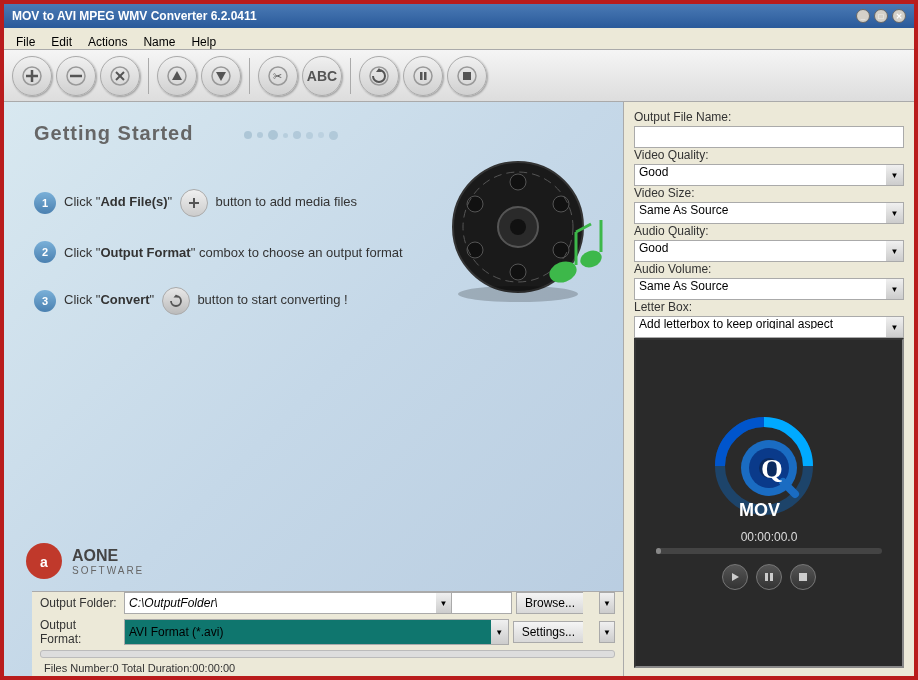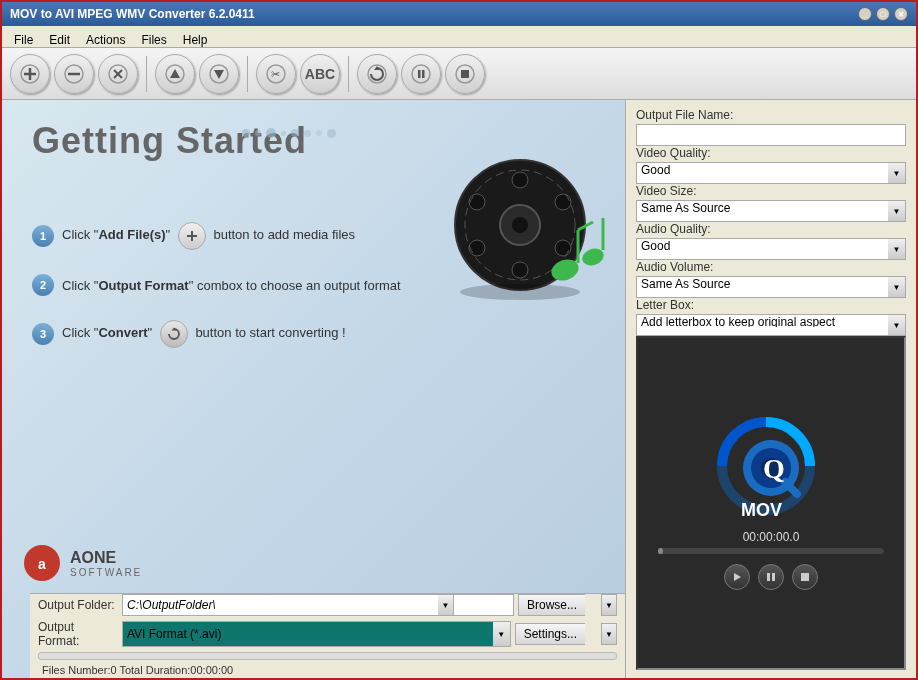--- a/index.html
+++ b/index.html
@@ -8,21 +8,21 @@
       font-size: 12px;
       background: #c0c0c0;
       width: 918px;
       height: 680px;
       overflow: hidden;
     }
     .window {
       width: 918px;
       height: 680px;
       background: #ece9d8;
-      border: 2px solid #b91c1c;
+      border: 4px solid #b91c1c;
       display: flex;
       flex-direction: column;
     }
     .title-bar {
       background: linear-gradient(to bottom, #4a7ab5, #2a5a9a);
       color: white;
       padding: 4px 8px;
       font-size: 12px;
       font-weight: bold;
       display: flex;
@@ -97,24 +97,24 @@
       position: relative;
       overflow: hidden;
       display: flex;
       flex-direction: column;
     }
     .getting-started {
       padding: 20px 30px;
       flex: 1;
     }
     .gs-title {
-      font-size: 36px;
+      font-size: 20px;
       color: #666;
       font-weight: bold;
-      margin-bottom: 36px;
+      margin-bottom: 20px;
       letter-spacing: 1px;
     }
     .gs-step {
       display: flex;
       align-items: center;
       margin-bottom: 24px;
       font-size: 13px;
       color: #333;
     }
     .step-num {
@@ -301,21 +301,21 @@
       <div class="title-btn">_</div>
       <div class="title-btn">□</div>
       <div class="title-btn">✕</div>
     </div>
   </div>
 
   <div class="menu-bar">
     <span class="menu-item">File</span>
     <span class="menu-item">Edit</span>
     <span class="menu-item">Actions</span>
-    <span class="menu-item">Files</span>
+    <span class="menu-item">Name</span>
     <span class="menu-item">Help</span>
   </div>
 
   <div class="toolbar">
     <div class="tool-btn" title="Add Files">
       <svg width="20" height="20" viewBox="0 0 20 20">
         <circle cx="10" cy="10" r="9" fill="none" stroke="#999" stroke-width="1.5"></circle>
         <line x1="10" y1="4" x2="10" y2="16" stroke="#555" stroke-width="2.5"></line>
         <line x1="4" y1="10" x2="16" y2="10" stroke="#555" stroke-width="2.5"></line>
       </svg>

